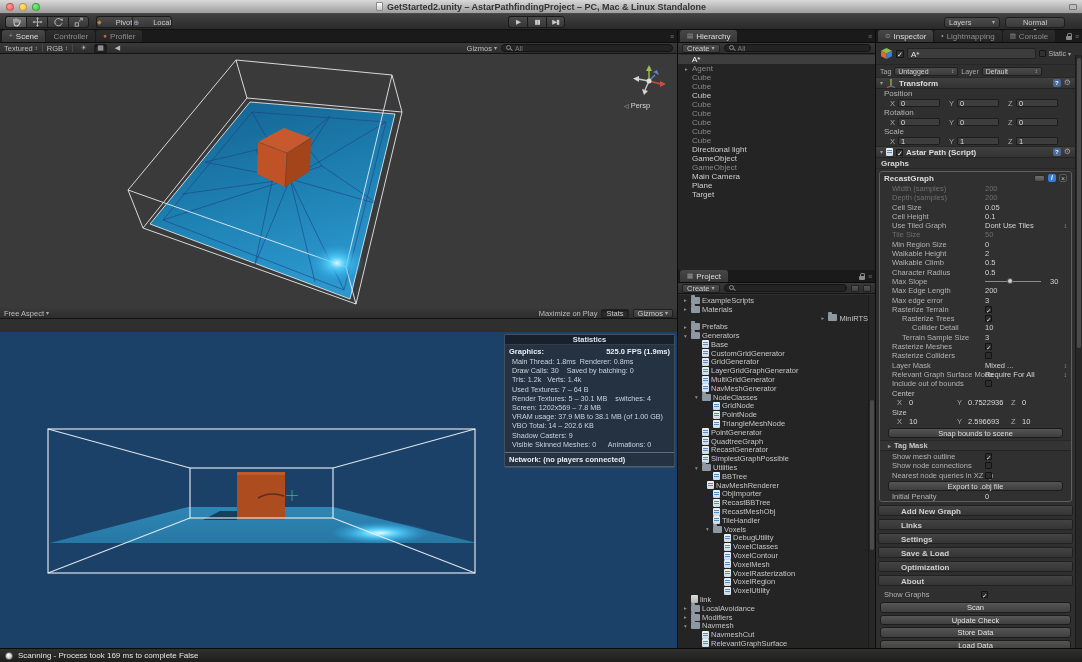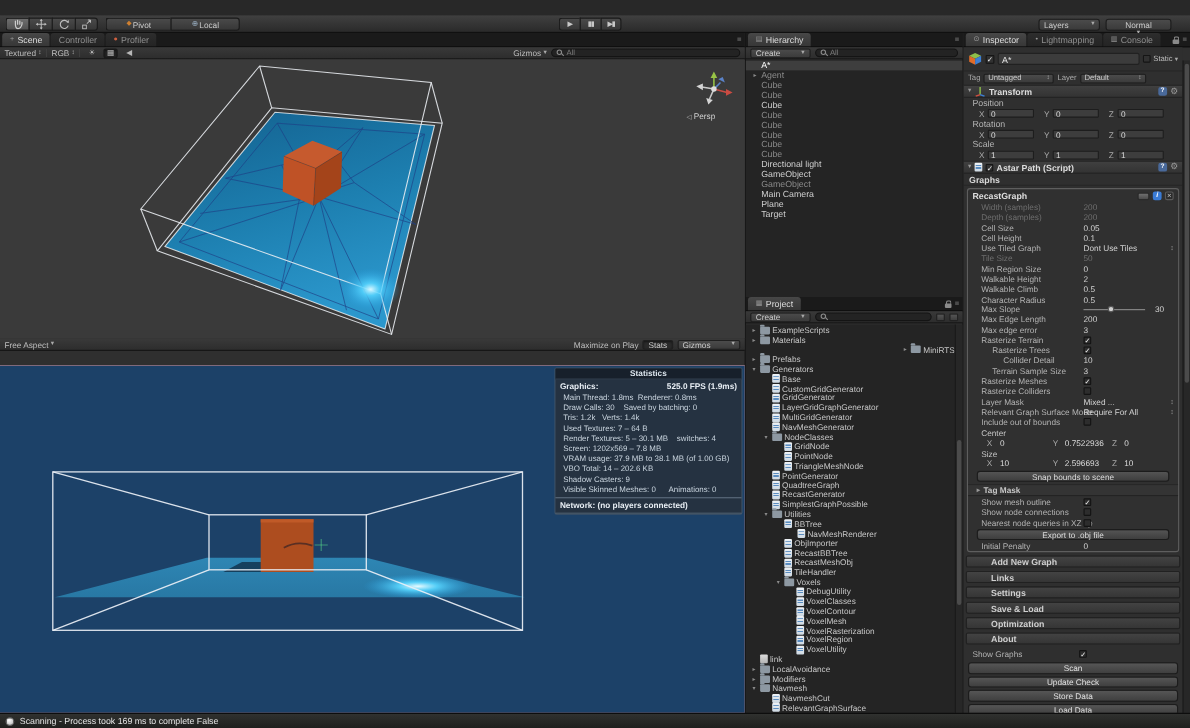--- a/index.html
+++ b/index.html
@@ -18,21 +18,21 @@
 
   
   .toolbar{position:absolute;left:0;top:14px;right:0;height:16px;background:linear-gradient(#404040,#2a2a2a);border-bottom:1px solid #101010;}
   .tools{position:absolute;left:5px;top:2px;display:flex;}
   .toolbtn{width:21px;height:12px;background:linear-gradient(#4a4a4a,#373737);border:1px solid #1b1b1b;border-right:none;display:flex;align-items:center;justify-content:center;}
   .toolbtn:first-child{border-radius:3px 0 0 3px;}
   .toolbtn:last-child{border-radius:0 3px 3px 0;border-right:1px solid #1b1b1b;}
   .toolbtn.active{background:linear-gradient(#6e6e6e,#525252);}
   .toolbtn svg{display:block;}
   .pivotgroup{position:absolute;left:96px;top:2px;display:flex;}
-  .pl-btn{height:12px;padding:0 18px;display:flex;align-items:center;gap:1px;background:linear-gradient(#4a4a4a,#373737);border:1px solid #1b1b1b;border-right:none;font-size:7.5px;color:#ccc;}
+  .pl-btn{height:12px;padding:0 0;display:flex;align-items:center;gap:14px;background:linear-gradient(#4a4a4a,#373737);border:1px solid #1b1b1b;border-right:none;font-size:7.5px;color:#ccc;}
   .pl-btn:first-child{border-radius:3px 0 0 3px;}
   .pl-btn:last-child{border-radius:0 3px 3px 0;border-right:1px solid #1b1b1b;}
   .pivot-ic{color:#d08030;font-size:6px;line-height:1;}
   .local-ic{color:#9ab0c4;font-size:7px;line-height:1;}
   .playgroup{position:absolute;left:508px;top:2px;display:flex;}
   .playbtn{width:19px;height:12px;background:linear-gradient(#4a4a4a,#373737);border:1px solid #1b1b1b;border-right:none;display:flex;align-items:center;justify-content:center;font-size:6.5px;color:#c8c8c8;letter-spacing:-1px;}
   .playbtn:first-child{border-radius:3px 0 0 3px;}
   .playbtn:last-child{border-radius:0 3px 3px 0;border-right:1px solid #1b1b1b;}
   .topdd{position:absolute;top:2.5px;height:11px;display:flex;align-items:center;justify-content:space-between;padding:0 4px;background:linear-gradient(#4b4b4b,#3a3a3a);border:1px solid #1d1d1d;border-radius:3px;font-size:7.5px;color:#ccc;}
   .arr{font-size:6px;color:#aaa;line-height:1;}
@@ -43,21 +43,21 @@
   .tab{height:12px;padding:0 7px;font-size:8px;color:#8f8f8f;background:linear-gradient(#2d2d2d,#242424);border-radius:3px 3px 0 0;display:flex;align-items:center;gap:3px;white-space:nowrap;}
   .tab.active{background:linear-gradient(#474747,#373737);color:#ddd;}
   .tabicon{font-size:6.5px;line-height:1;color:#9a9a9a;}
   .strip-right{margin-left:auto;display:flex;align-items:center;gap:3px;padding:0 3px 2px 0;color:#777;font-size:7px;}
   .lockicon{position:relative;width:6px;height:4px;background:#8a8a8a;border-radius:1px;margin-top:3px;}
   .lockicon::before{content:'';position:absolute;left:1px;top:-3px;width:3px;height:3px;border:1px solid #8a8a8a;border-bottom:none;border-radius:2px 2px 0 0;}
   .panelbar{position:relative;height:11px;background:linear-gradient(#393939,#2d2d2d);border-bottom:1px solid #141414;display:flex;align-items:center;padding:0 4px;gap:4px;font-size:7.5px;color:#c0c0c0;}
   .flatlabel{display:inline-flex;align-items:center;gap:2px;font-size:7.5px;color:#bdbdbd;}
   .iconbtn{width:13px;height:9px;display:flex;align-items:center;justify-content:center;border-radius:2px;font-size:7px;color:#b8b8b8;}
   .iconbtn.pressed{background:#252525;border:1px solid #191919;box-shadow:inset 0 1px 2px rgba(0,0,0,.6);}
-  .boxbtn{height:9px;display:flex;align-items:center;gap:19px;padding:0 4px;background:linear-gradient(#4b4b4b,#3b3b3b);border:1px solid #1f1f1f;border-radius:2px;font-size:7.5px;color:#ccc;}
+  .boxbtn{height:9px;display:flex;align-items:center;gap:2px;padding:0 4px;background:linear-gradient(#4b4b4b,#3b3b3b);border:1px solid #1f1f1f;border-radius:2px;font-size:7.5px;color:#ccc;}
   .boxbtn.pressed{background:#2b2b2b;box-shadow:inset 0 1px 2px rgba(0,0,0,.5);}
   .searchpill{height:8px;background:#232323;border:1px solid #141414;border-radius:5px;display:flex;align-items:center;gap:3px;padding:0 4px;color:#7d7d7d;font-size:7px;}
   .mag{position:relative;width:6px;height:6px;display:inline-block;flex:0 0 auto;}
   .mag::before{content:'';position:absolute;left:0;top:0;width:3px;height:3px;border:1px solid #8a8a8a;border-radius:50%;}
   .mag::after{content:'';position:absolute;left:4px;top:4px;width:2.5px;height:1px;background:#8a8a8a;transform:rotate(45deg);}
   .vsep{width:1px;height:8px;background:#1c1c1c;border-right:1px solid #484848;}
 
   
   .scene-panel{left:0;top:30px;width:678px;height:278px;border-right:1px solid #0c0c0c;}
   .scene-canvas{position:absolute;left:0;top:24px;right:0;bottom:0;background:#3a3a3a;overflow:hidden;}
@@ -151,20 +151,30 @@
 
   
   .statusbar{position:absolute;left:0;right:0;top:648px;height:14px;background:linear-gradient(#30312f,#1e1f1d);border-top:1px solid #0a0a0a;display:flex;align-items:center;gap:5px;padding:0 5px;font-size:8px;color:#e4e4e4;}
   .status-icon{width:8px;height:8px;border-radius:50%;background:radial-gradient(circle at 35% 30%,#ffffff,#b0b0b0);border:1px solid #666;}
 </style>
 </head>
 <body>
 
 <div class="app">
 
+  <div class="titlebar">
+    <div class="lights">
+      <span class="light r"></span>
+      <span class="light y"></span>
+      <span class="light g"></span>
+    </div>
+    <span class="titledoc"></span>
+    <span>GetStarted2.unity – AstarPathfindingProject – PC, Mac &amp; Linux Standalone</span>
+    <span class="fsgrip"></span>
+  </div>
 
   <div class="toolbar">
     <div class="tools">
       <span class="toolbtn active">
         <svg width="11" height="10" viewBox="0 0 11 10">
             <path d="M3 5V2.2M5 5V1.5M7 5V2.2M3 5q0 4 2.5 4T9 5V3.4" stroke="#ccc" stroke-width="1.1" fill="none" stroke-linecap="round"></path>
           </svg>
       </span>
       <span class="toolbtn">
         <svg width="11" height="10" viewBox="0 0 12 12">
@@ -610,21 +620,21 @@
         <div class="prow" style="padding-left: 15px;">
           <span class="parrow">▾</span>
           <span class="picon folder"></span>
           <span class="plabel">Utilities</span>
         </div>
         <div class="prow" style="padding-left: 26px;">
           <span class="parrow"></span>
           <span class="picon script"></span>
           <span class="plabel">BBTree</span>
         </div>
-        <div class="prow" style="padding-left: 38px;">
+        <div class="prow" style="padding-left: 20px;">
           <span class="parrow"></span>
           <span class="picon script"></span>
           <span class="plabel">NavMeshRenderer</span>
         </div>
         <div class="prow" style="padding-left: 26px;">
           <span class="parrow"></span>
           <span class="picon script"></span>
           <span class="plabel">ObjImporter</span>
         </div>
         <div class="prow" style="padding-left: 26px;">

